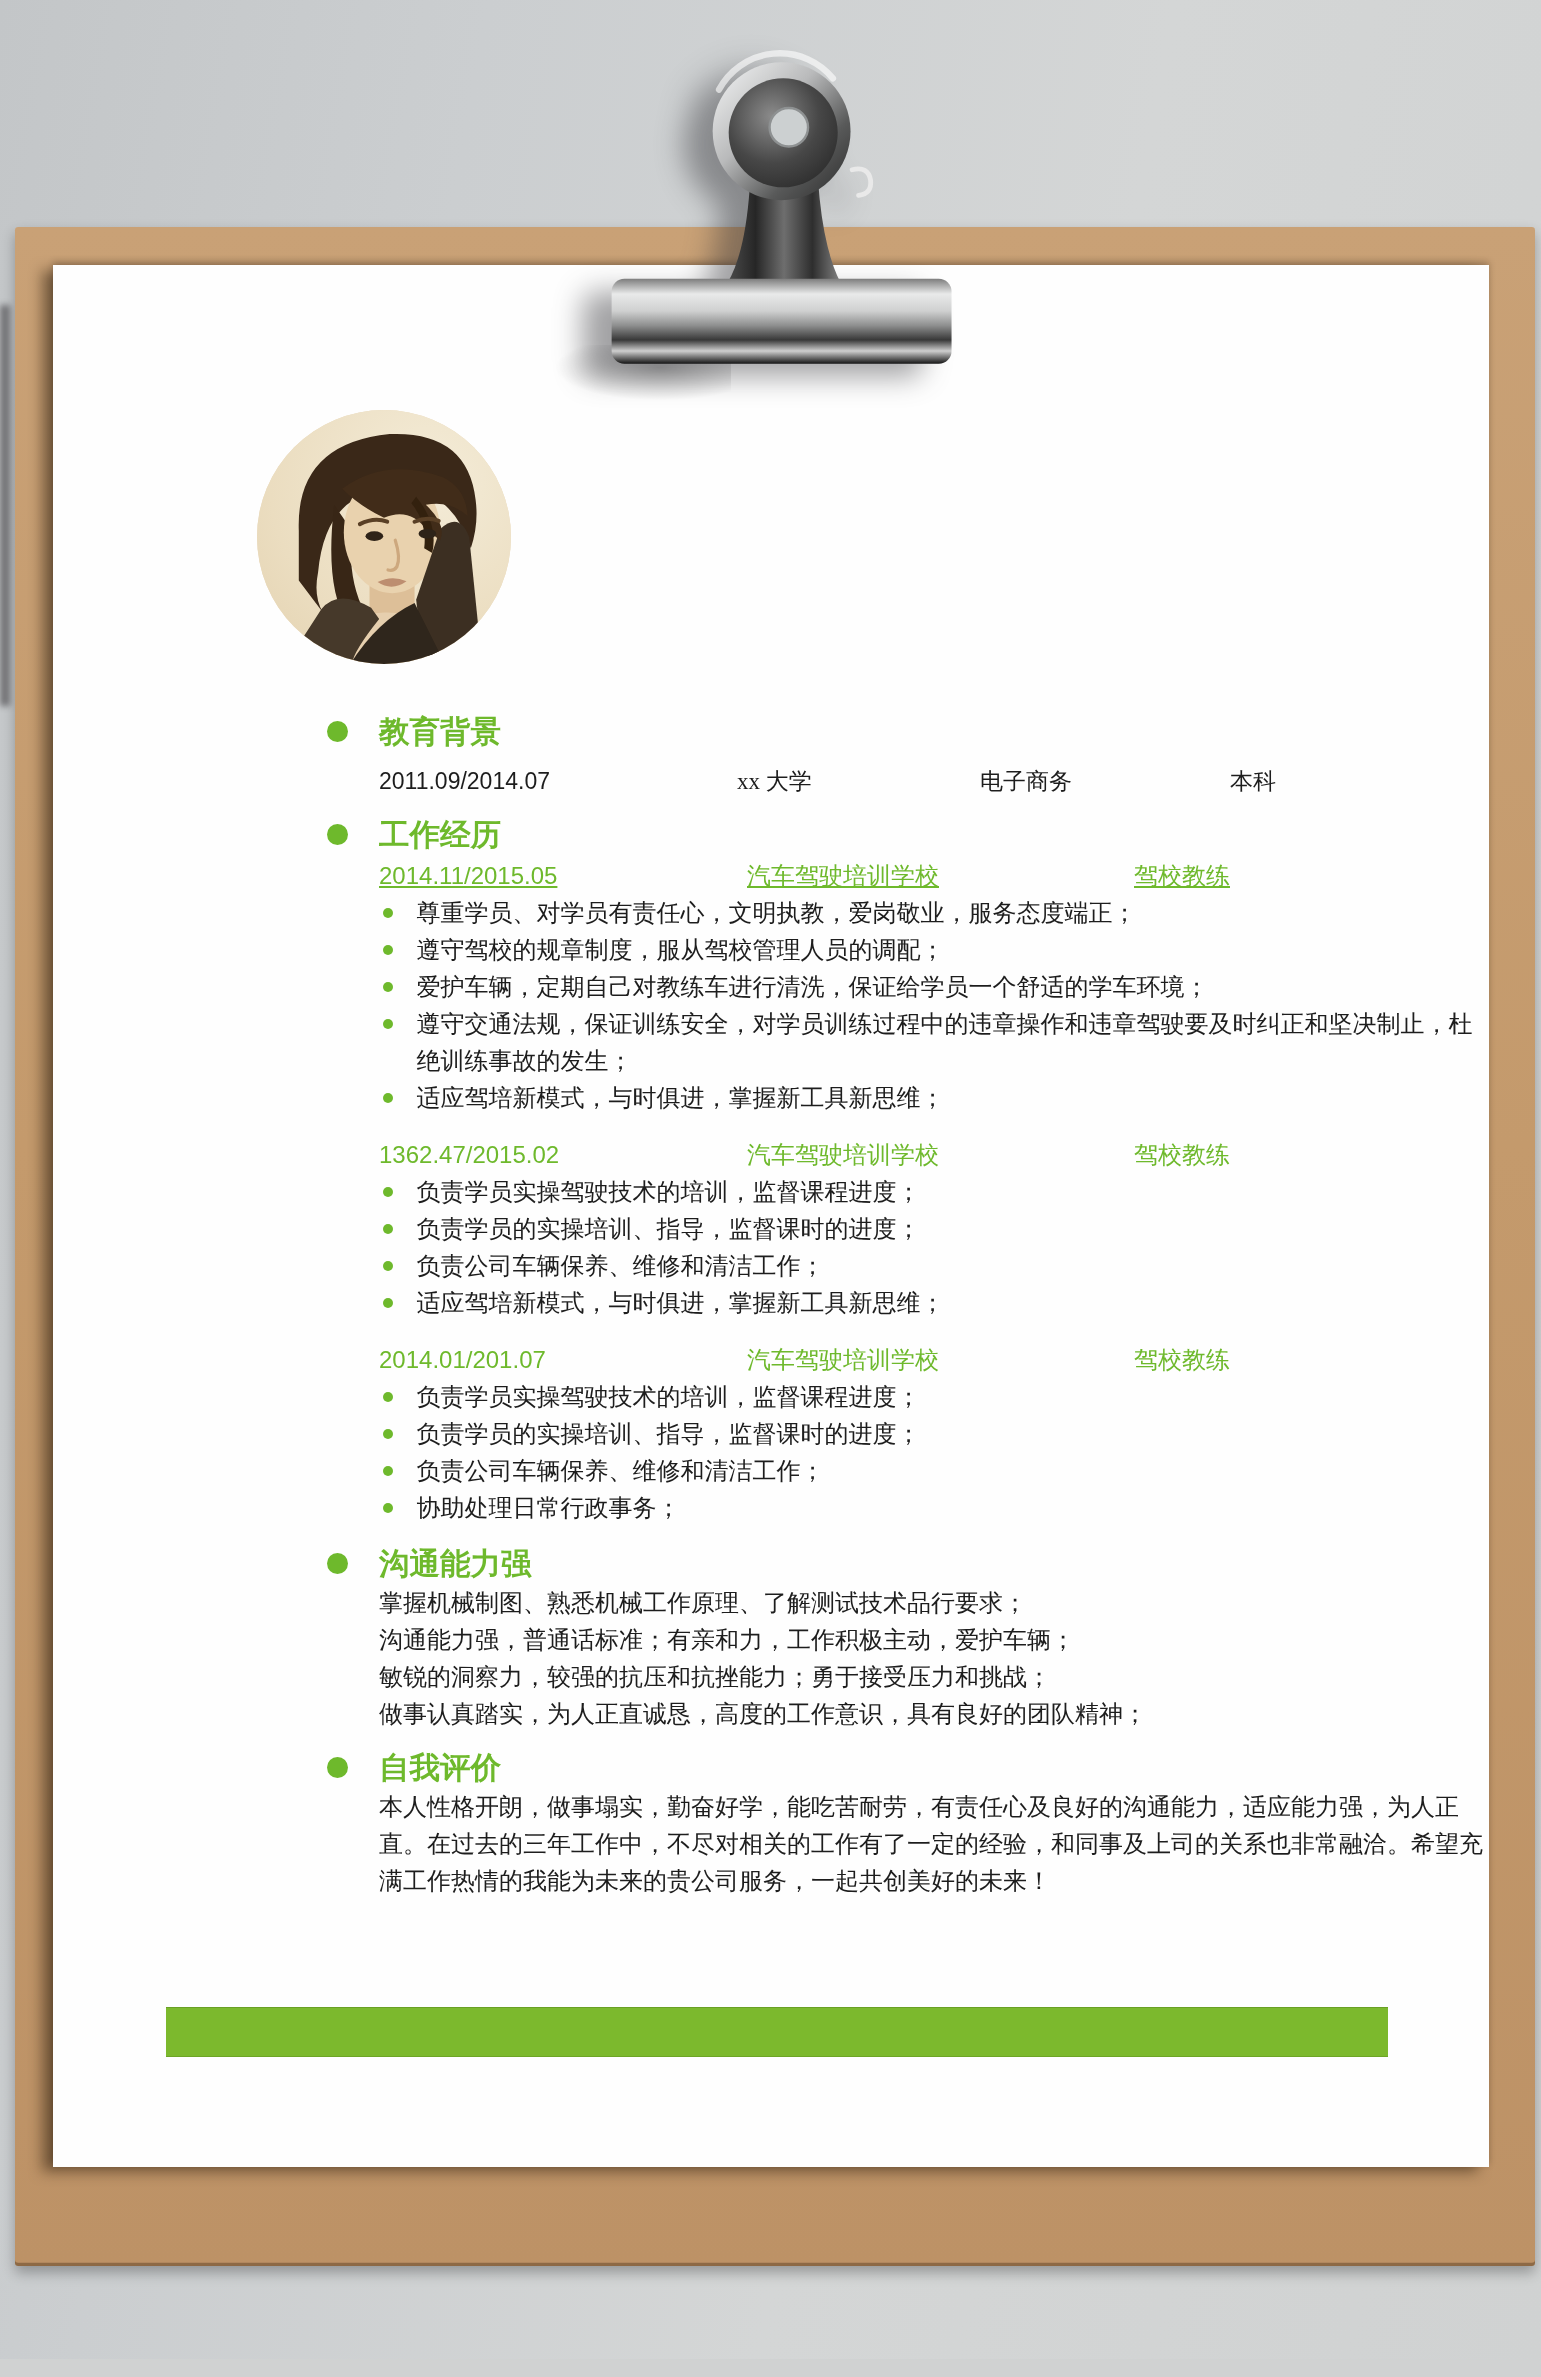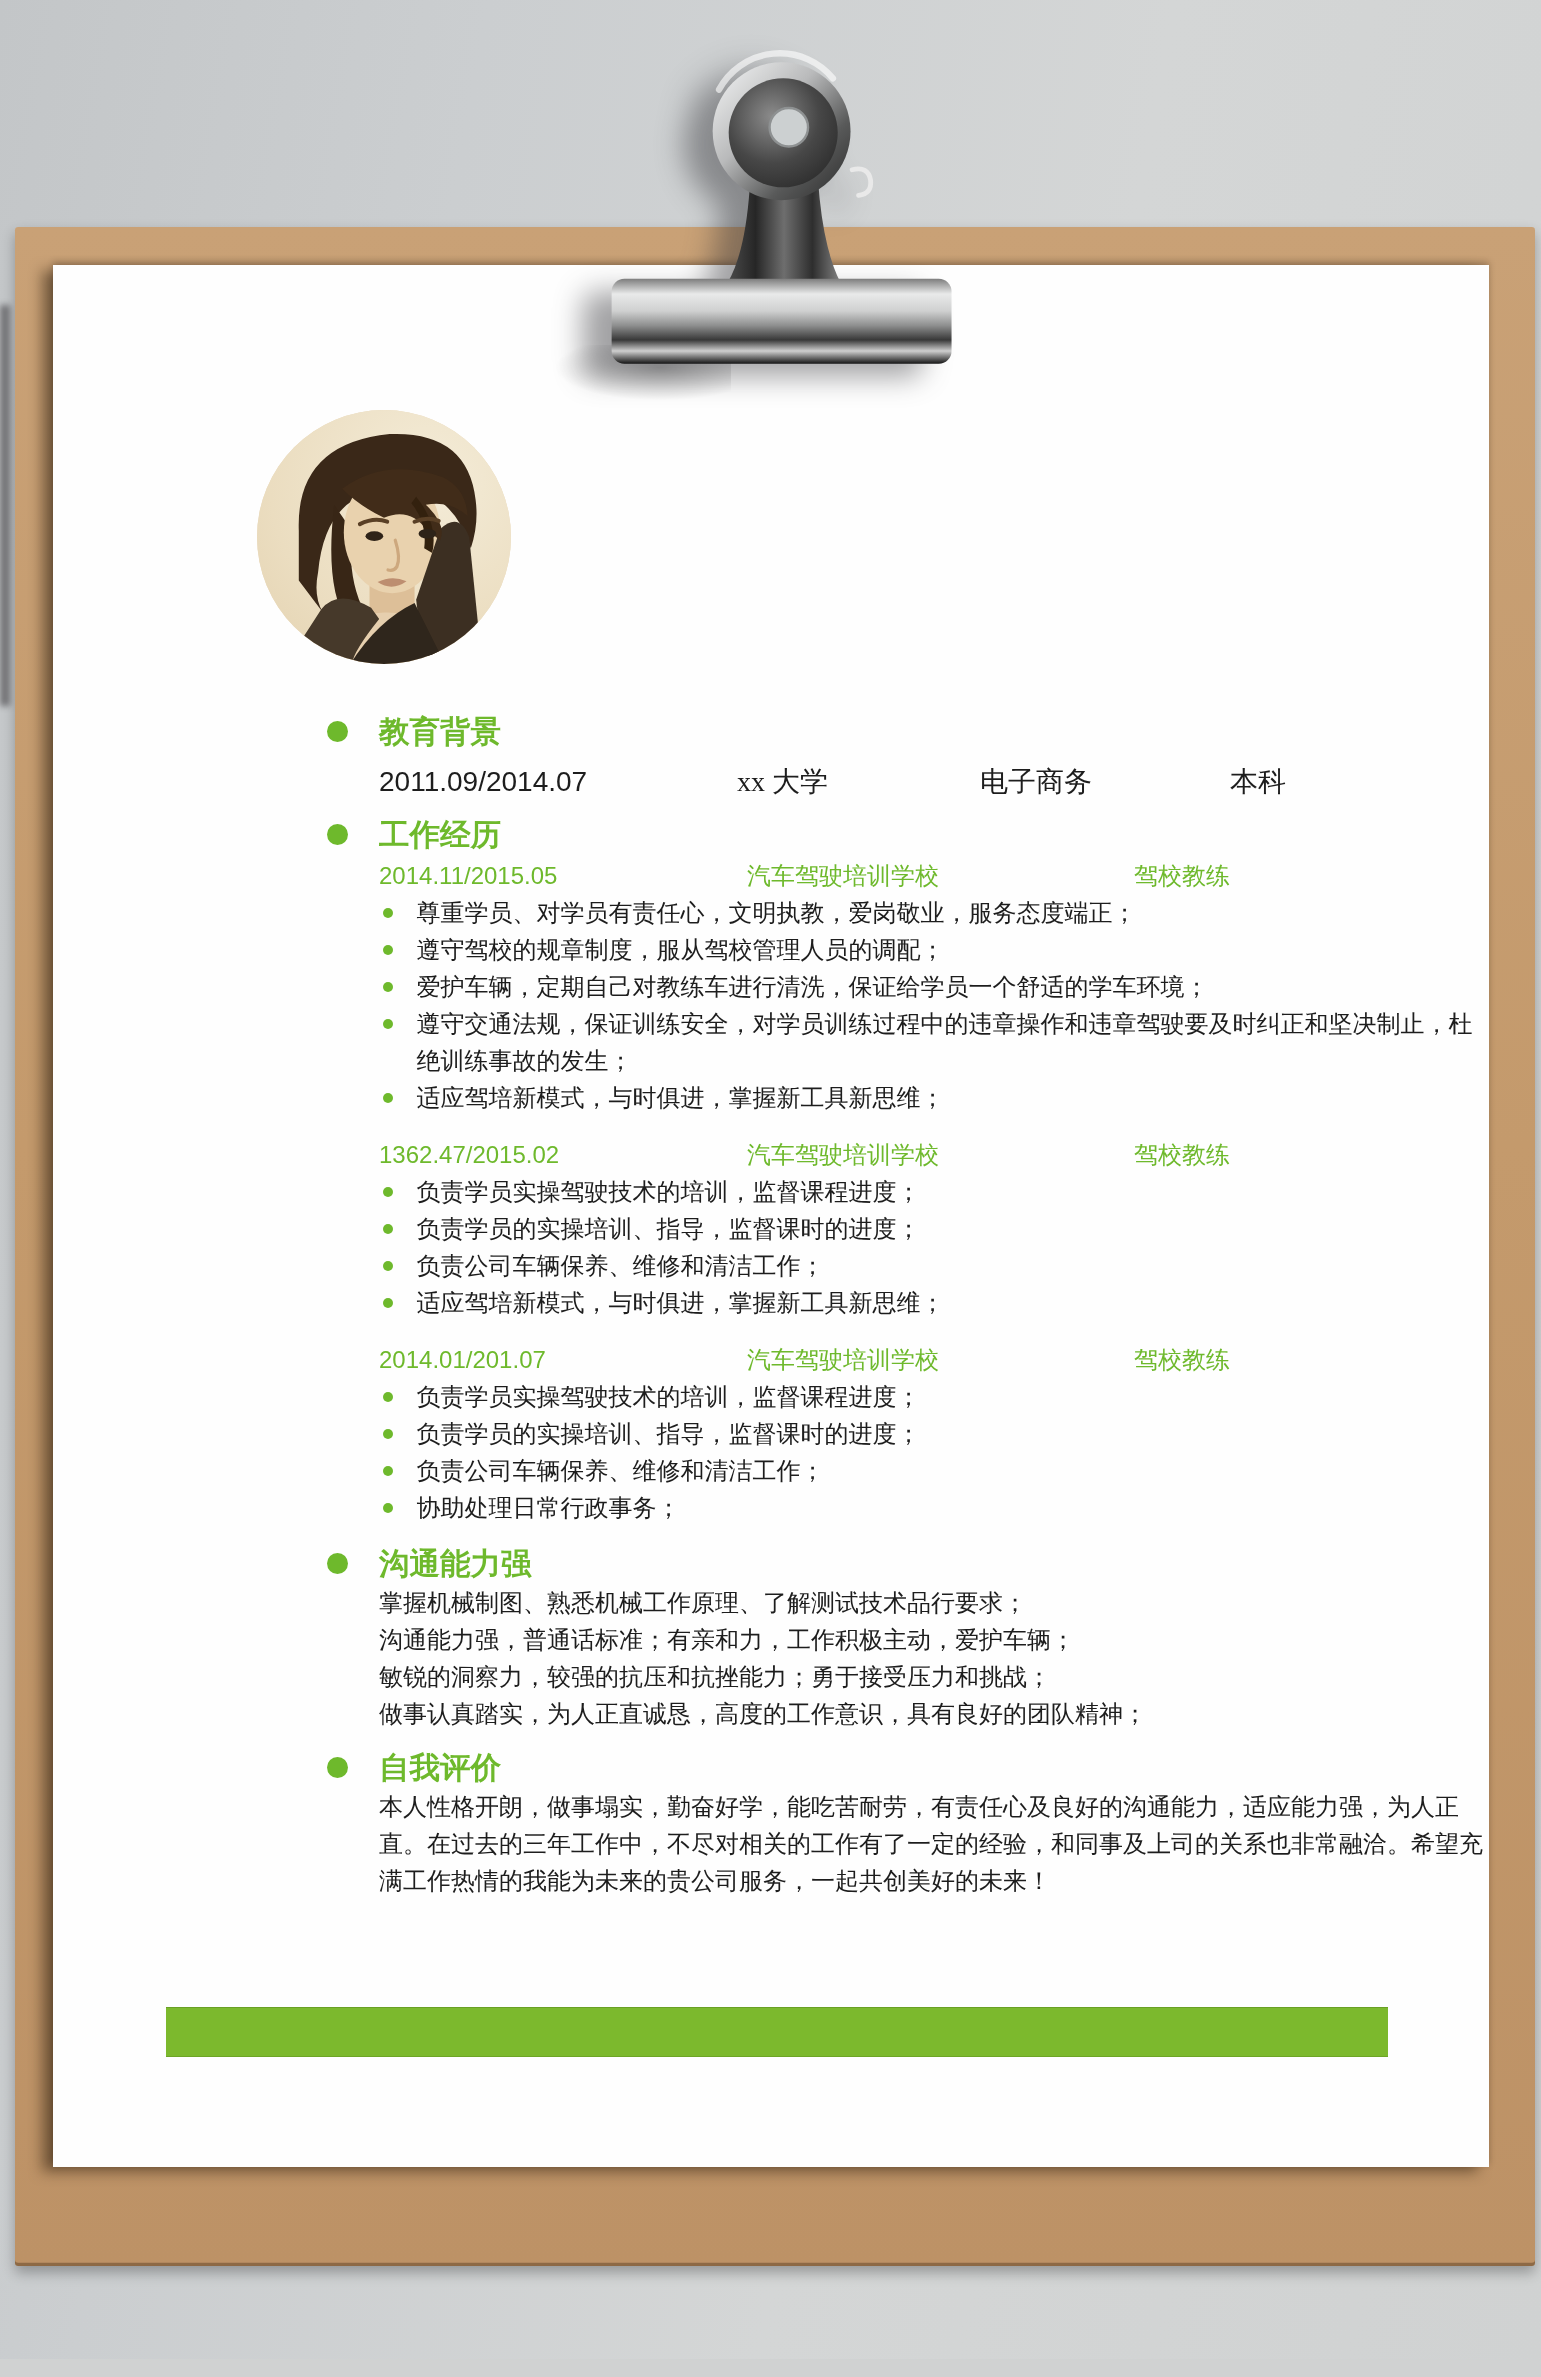--- a/index.html
+++ b/index.html
@@ -28,21 +28,21 @@
   .photo svg{display:block;}
   
   .content{position:absolute;left:274px;top:449px;width:1157px;color:#1d1d1d;}
   .sec{margin:0 0 17.7px 0;}
   .sec + .sec{margin-top:17.7px;}
   .sec-header{display:flex;align-items:center;margin:0 0 0 0;}
   .dot{width:21px;height:21px;border-radius:50%;flex:0 0 21px;}
   .sec-title{font-size:30.5px;line-height:35px;font-weight:bold;margin:0 0 0 31px;}
   .green-txt{color:#6EB92C;}
   .edu-row{margin:13.6px 0 0 52px;display:grid;grid-template-columns:358px 243px 250px auto;
-    font-size:28px;line-height:37px;}
+    font-size:23px;line-height:37px;}
   .serifish{font-family:"Liberation Serif","DejaVu Serif",serif;}
   .jobs{margin-top:4.8px;}
   .job{margin-bottom:20px;}
   .job-head{margin-left:52px;display:grid;grid-template-columns:368px 387px auto;
     font-size:24px;line-height:37px;}
   ul.bullets{list-style:none;margin:0 0 0 56px;padding:0;}
   ul.bullets li{display:flex;align-items:flex-start;}
   .b-dot{width:10.4px;height:10.4px;border-radius:50%;margin-top:13.6px;flex:0 0 10.4px;}
   .b-text{margin-left:23px;font-size:24px;line-height:37px;}
   .plain-lines{margin:3.2px 0 0 52px;}
@@ -118,21 +118,21 @@
       </section>
 
       <section class="sec">
         <div class="sec-header">
           <span class="dot" style="background: rgb(110, 185, 44);"></span>
           <h2 class="sec-title green-txt" style="color: rgb(110, 185, 44);">工作经历</h2>
         </div>
         <div class="jobs">
 
             <div class="job">
-              <div class="job-head green-txt" style="color: rgb(110, 185, 44);">
+              <div class="job-head green-txt" style="color: rgb(110, 185, 44); text-decoration: underline;">
                 <span>2014.11/2015.05</span>
                 <span>汽车驾驶培训学校</span>
                 <span>驾校教练</span>
               </div>
               <ul class="bullets">
 
                   <li>
                     <span class="b-dot" style="background: rgb(110, 185, 44);"></span>
                     <span class="b-text">尊重学员、对学员有责任心，文明执教，爱岗敬业，服务态度端正；</span>
                   </li>

